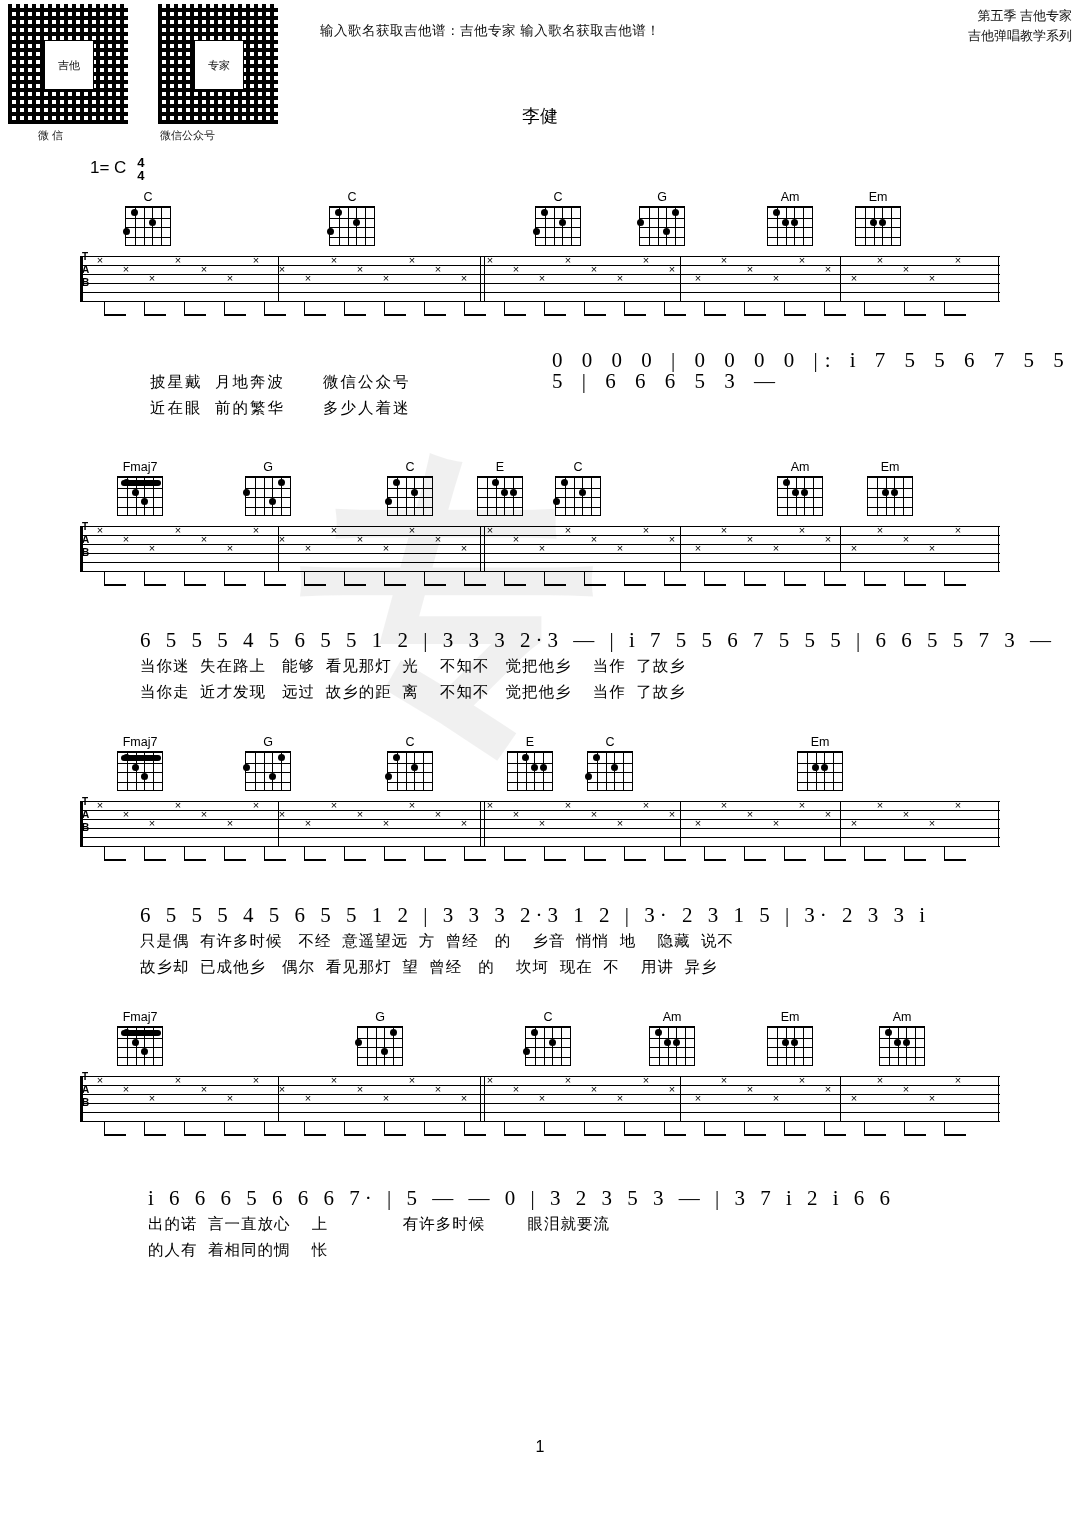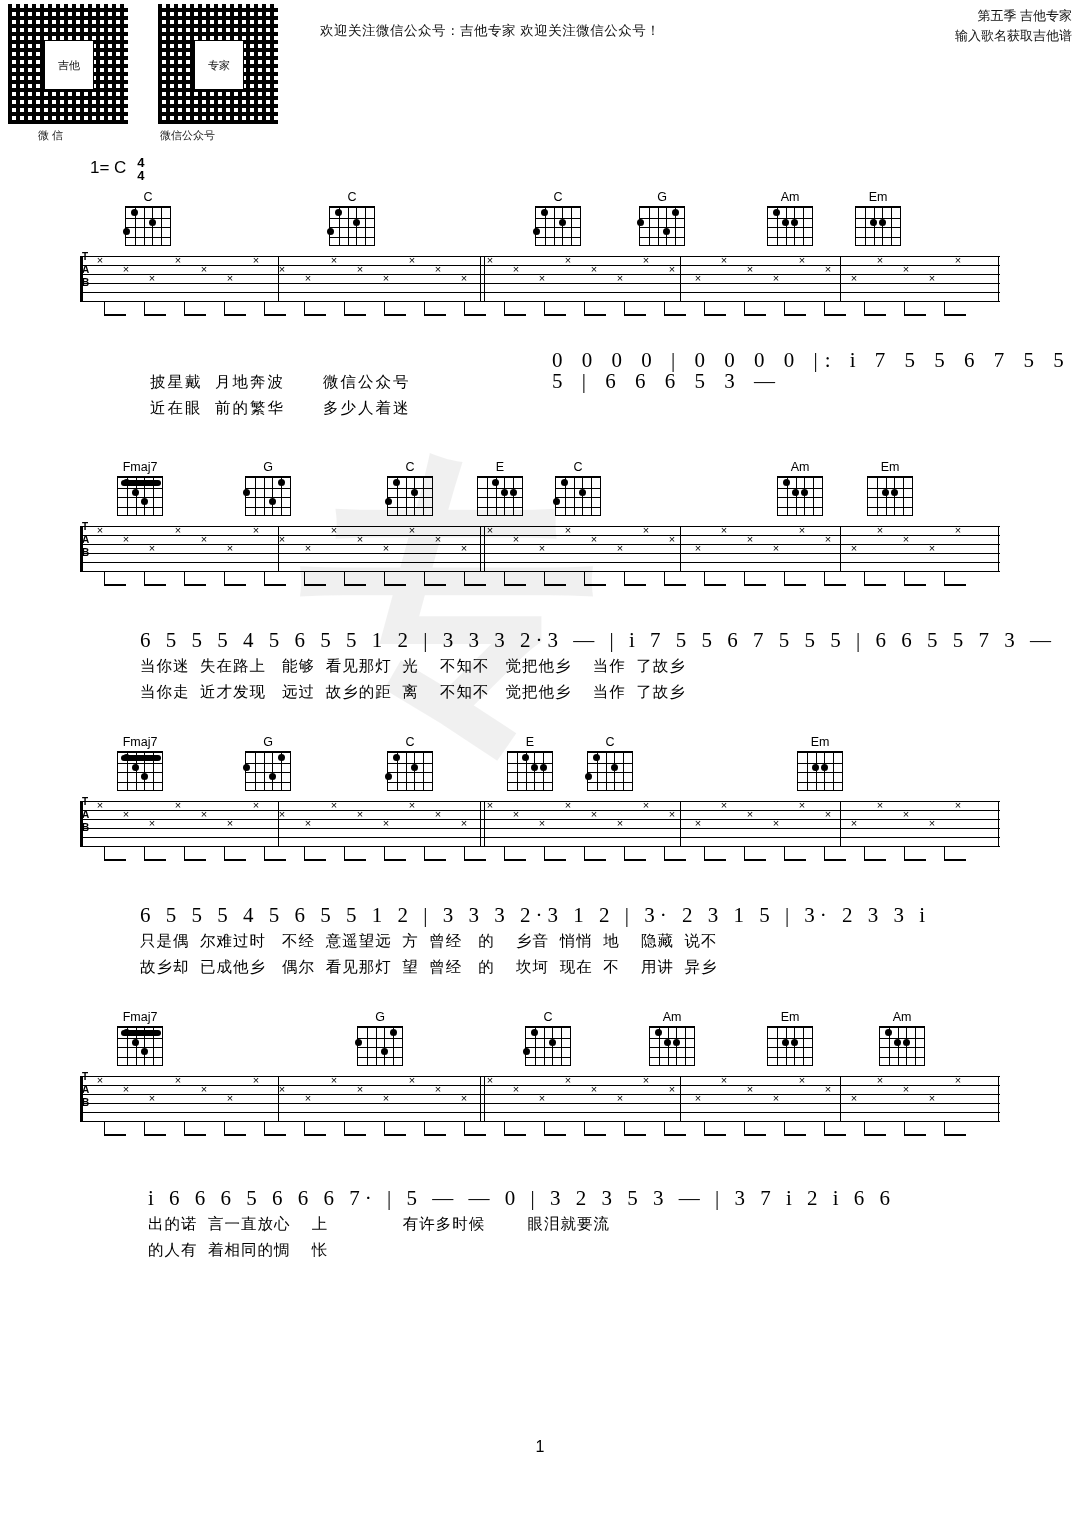--- a/index.html
+++ b/index.html
@@ -76,26 +76,27 @@
     <div class="code right">
       <div class="qr-inner">专家</div>
     </div>
     <div class="code left">
       <div class="qr-inner">吉他</div>
     </div>
     <div class="cap l">微  信</div>
     <div class="cap r">微信公众号</div>
   </div>
 
-  <div class="topcenter">欢迎关注微信公众号：吉他专家   欢迎关注微信公众号！</div>
+  <div class="topcenter">输入歌名获取吉他谱：吉他专家   输入歌名获取吉他谱！</div>
   <div class="topright">
     <div>第五季 吉他专家</div>
-    <div>输入歌名获取吉他谱</div>
+    <div>吉他弹唱教学系列</div>
   </div>
 
+  <div class="subtitle">李健</div>
 
 
   <div class="keysig">
     <span>1= C</span>
     <span class="frac">
       <b>4</b>
       <b>4</b>
     </span>
   </div>
 
@@ -699,21 +700,21 @@
         <div class="stem" style="left: 784px; top: 54px; height: 14px;"></div>
         <div class="beam" style="left: 784px; top: 66px; width: 22px;"></div>
         <div class="stem" style="left: 824px; top: 54px; height: 14px;"></div>
         <div class="beam" style="left: 824px; top: 66px; width: 22px;"></div>
         <div class="stem" style="left: 864px; top: 54px; height: 14px;"></div>
         <div class="beam" style="left: 864px; top: 66px; width: 22px;"></div>
       </div>
     <div class="notes" style="top:170px;">
       <div class="nn" style="left:140px;top:0;letter-spacing:5px;">6 5 5 5 4 5 6 5 5  1 2 | 3 3 3 2·3   1 2 | 3·   2 3   1 5 | 3·   2 3   3 i</div>
     </div>
-    <div class="lyr" style="left:140px;top:196px;letter-spacing:1px;">只是偶  尔难过时   不经  意遥望远  方  曾经   的    乡音  悄悄  地    隐藏  说不</div>
+    <div class="lyr" style="left:140px;top:196px;letter-spacing:1px;">只是偶  有许多时候   不经  意遥望远  方  曾经   的    乡音  悄悄  地    隐藏  说不</div>
     <div class="lyr" style="left:140px;top:222px;letter-spacing:1px;">故乡却  已成他乡   偶尔  看见那灯  望  曾经   的    坎坷  现在  不    用讲  异乡</div>
   </div>
 
   <div class="system" style="top:1010px;">
     <div class="chordrow">
         <div class="chord" style="left: 113px;">
           <div class="nm">Fmaj7</div>
           <div class="grid">
             <i class="v" style="left: 8.8px;"></i>
             <i class="v" style="left: 17.6px;"></i>

